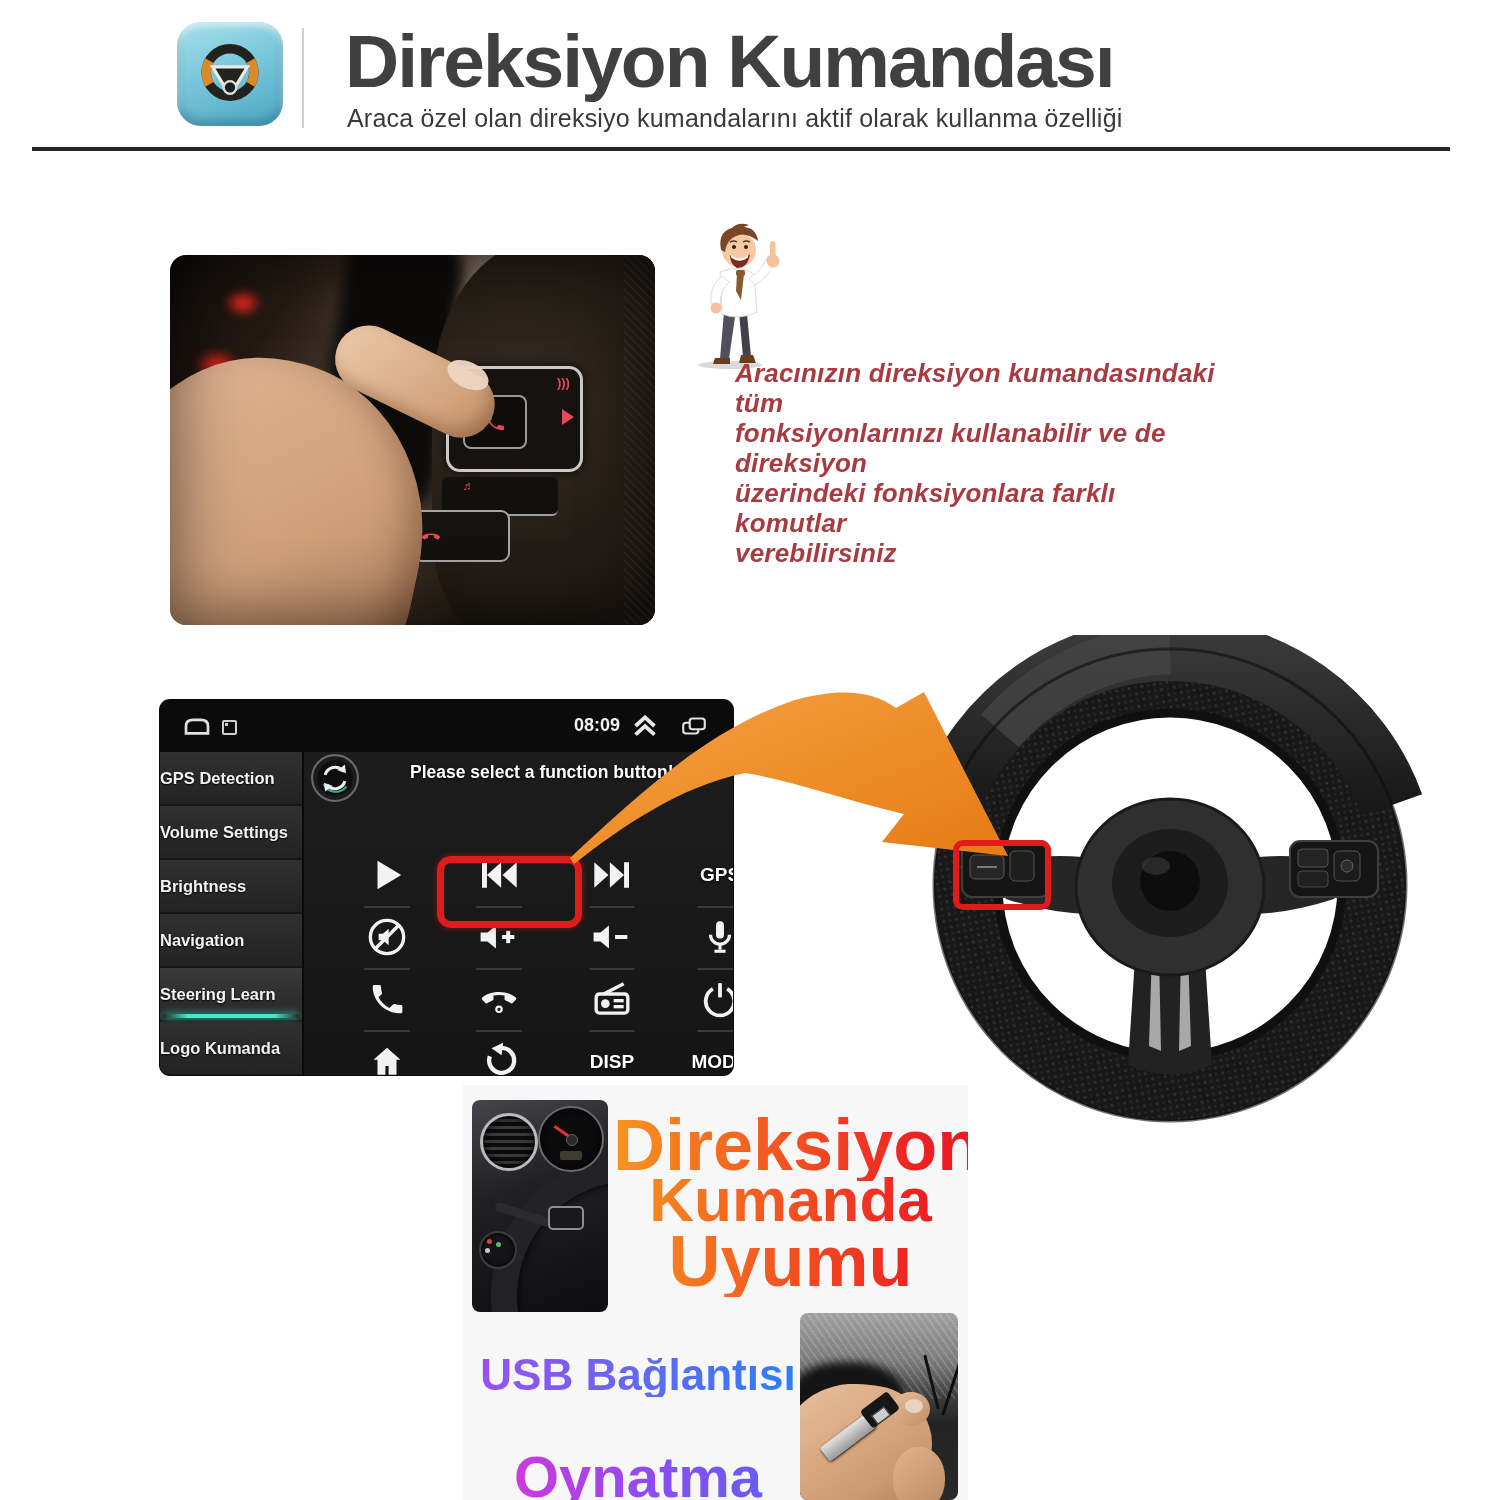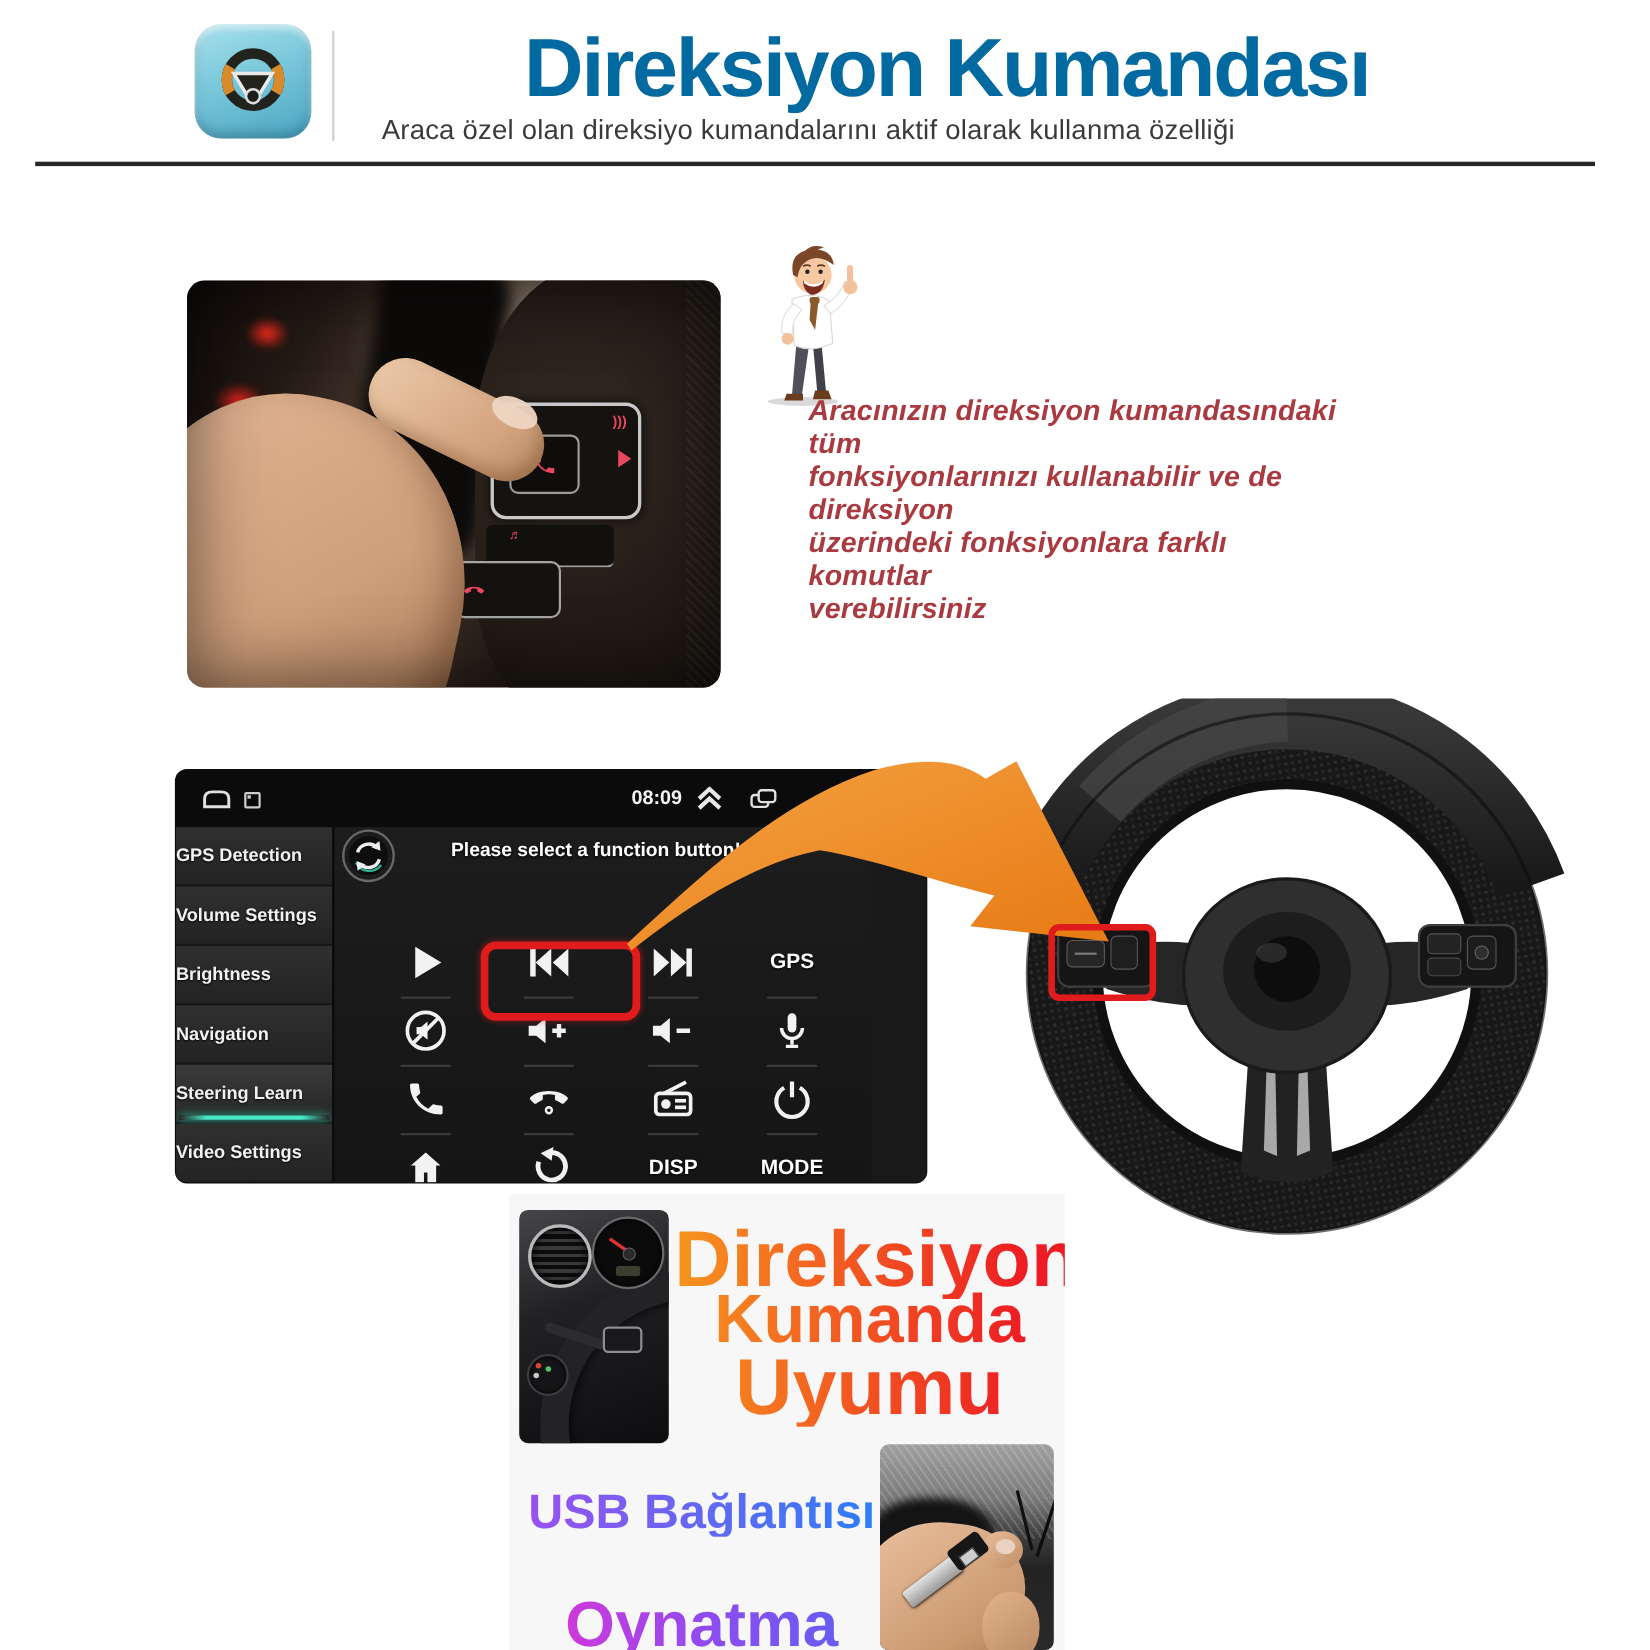--- a/index.html
+++ b/index.html
@@ -6,22 +6,22 @@
   #canvas{position:relative;width:1500px;height:1500px;background:#fff;overflow:hidden;
           font-family:"Liberation Sans",sans-serif;}
   .abs{position:absolute;}
 
   
   .app-icon{left:177px;top:22px;width:106px;height:104px;border-radius:24px;
     background:linear-gradient(160deg,#a9e0ec 0%,#7ecadd 40%,#4ba6c2 100%);
     box-shadow:inset 0 -6px 10px rgba(0,40,60,.25), inset 0 4px 6px rgba(255,255,255,.6);
     display:flex;align-items:center;justify-content:center;}
   .hdr-divider{left:302px;top:28px;width:2px;height:100px;background:#cfcfcf;}
-  .hdr-title{left:345px;top:22px;width:900px;font-size:75px;font-weight:bold;color:#0369a1;
-    letter-spacing:-2px;line-height:1.05;text-align:right;}
+  .hdr-title{left:345px;top:22px;width:900px;font-size:75px;font-weight:bold;color:#404040;
+    letter-spacing:-2px;line-height:1.05;}
   .hdr-sub{left:347px;top:104px;width:900px;font-size:25px;color:#3a3a3a;letter-spacing:.2px;}
   .hdr-rule{left:32px;top:147px;width:1418px;height:4px;background:#262626;}
 
   
   .hand-photo{left:170px;top:255px;width:485px;height:370px;border-radius:16px;overflow:hidden;
     background:linear-gradient(120deg,#0e0b09 0%,#241a14 20%,#4a3a30 38%,#7a6a5a 48%,#33281f 60%,#17120e 78%,#0c0a08 100%);}
   .hp-haze{left:30%;top:-6%;width:55%;height:45%;border-radius:50%;
     background:radial-gradient(closest-side,rgba(205,192,178,.45),rgba(205,192,178,0));filter:blur(6px);}
   .hp-red1{left:11%;top:9%;width:40px;height:30px;border-radius:50%;
     background:radial-gradient(closest-side,#ff2a1e,rgba(255,42,30,0));filter:blur(3px);}
@@ -54,21 +54,21 @@
   .hp-nail{left:57%;top:29%;width:9%;height:7%;border-radius:50%;background:#eed6c2;
     transform:rotate(26deg);opacity:.95;}
   .hp-vignette{left:0;top:0;right:0;bottom:0;box-shadow:inset 0 0 70px rgba(0,0,0,.6);border-radius:16px;}
 
   
   .mascot{left:686px;top:220px;width:110px;height:150px;}
   .intro-text{left:735px;top:358px;width:480px;}
   .intro-line{font-size:26px;line-height:30px;font-weight:bold;letter-spacing:.2px;font-style:italic;}
 
   
-  .head-unit{left:160px;top:700px;width:682px;height:375px;background:#191919;border-radius:10px;
+  .head-unit{left:160px;top:700px;width:573px;height:375px;background:#191919;border-radius:10px;
     overflow:hidden;box-shadow:0 0 0 1px #0a0a0a;}
   .hu-status{position:absolute;left:0;top:0;width:100%;height:52px;background:#0b0b0b;}
   .hu-home{position:absolute;left:22px;top:15px;}
   .hu-appsq{position:absolute;left:62px;top:20px;width:11px;height:11px;border:2px solid #cfcfcf;
     border-radius:2px;background:#0b0b0b;}
   .hu-appsq::after{content:"";position:absolute;left:1px;top:1px;width:3px;height:3px;background:#cfcfcf;}
   .hu-time{position:absolute;left:414px;top:15px;font-size:18px;font-weight:bold;color:#f2f2f2;}
   .hu-chev{position:absolute;left:472px;top:15px;}
   .hu-recent{position:absolute;left:520px;top:13px;}
   .hu-side{position:absolute;left:0;top:52px;width:142px;height:323px;background:#161616;}
@@ -261,21 +261,21 @@
       <div class="hu-side-item">
           <span>Brightness</span>
         </div>
       <div class="hu-side-item">
           <span>Navigation</span>
         </div>
       <div class="hu-side-item active">
           <span>Steering Learn</span>
         </div>
       <div class="hu-side-item">
-          <span>Video Settings</span>
+          <span>Logo Kumanda</span>
         </div>
     </div>
 
     <div class="hu-main">
       <svg class="hu-refresh" width="50" height="50" viewBox="0 0 48 48">
         <circle cx="24" cy="24" r="22" fill="#1c1c1c" stroke="#6a6a6a" stroke-width="2"></circle>
         <circle cx="24" cy="24" r="17" fill="#0e0e0e"></circle>
         <path d="M13 30 a13 13 0 0 0 22 2" fill="none" stroke="#35dcb4" stroke-width="2" opacity=".8"></path>
         <path d="M14.5 21 a10 10 0 0 1 17 -4" fill="none" stroke="#ededed" stroke-width="3"></path>
         <polygon points="33.5,11 34.5,19.5 26.5,16.5" fill="#ededed"></polygon>

